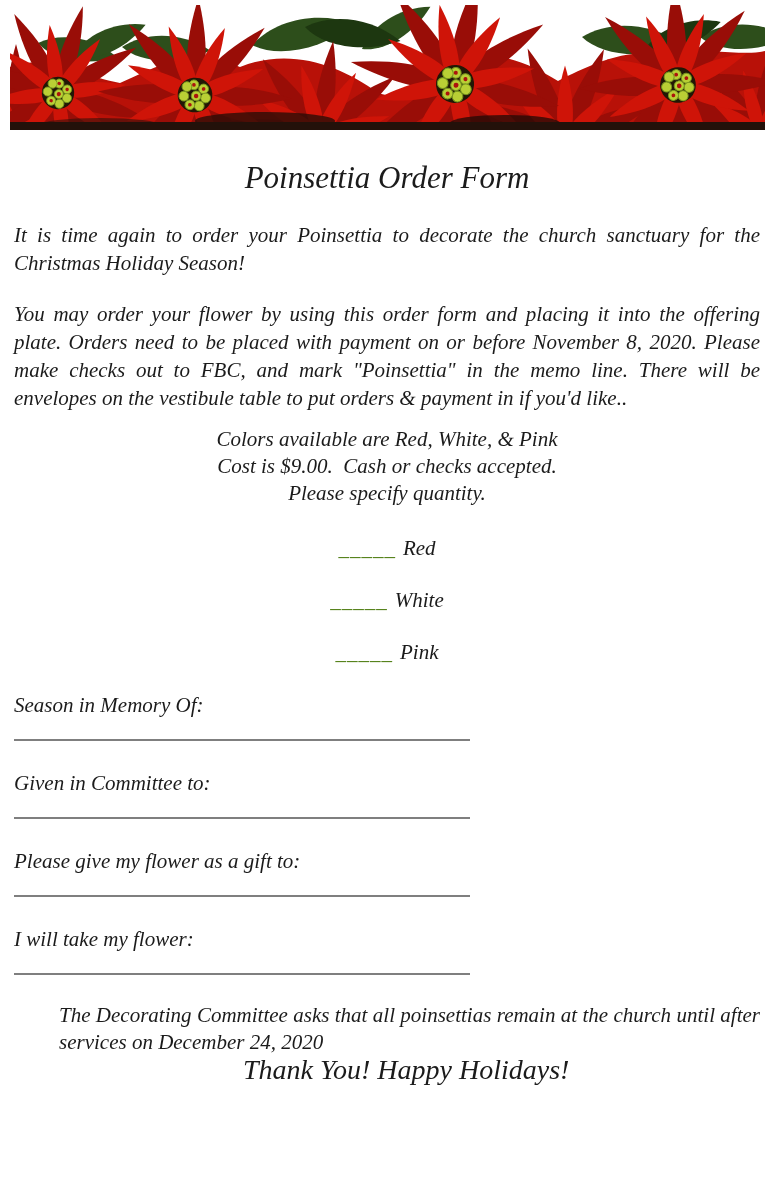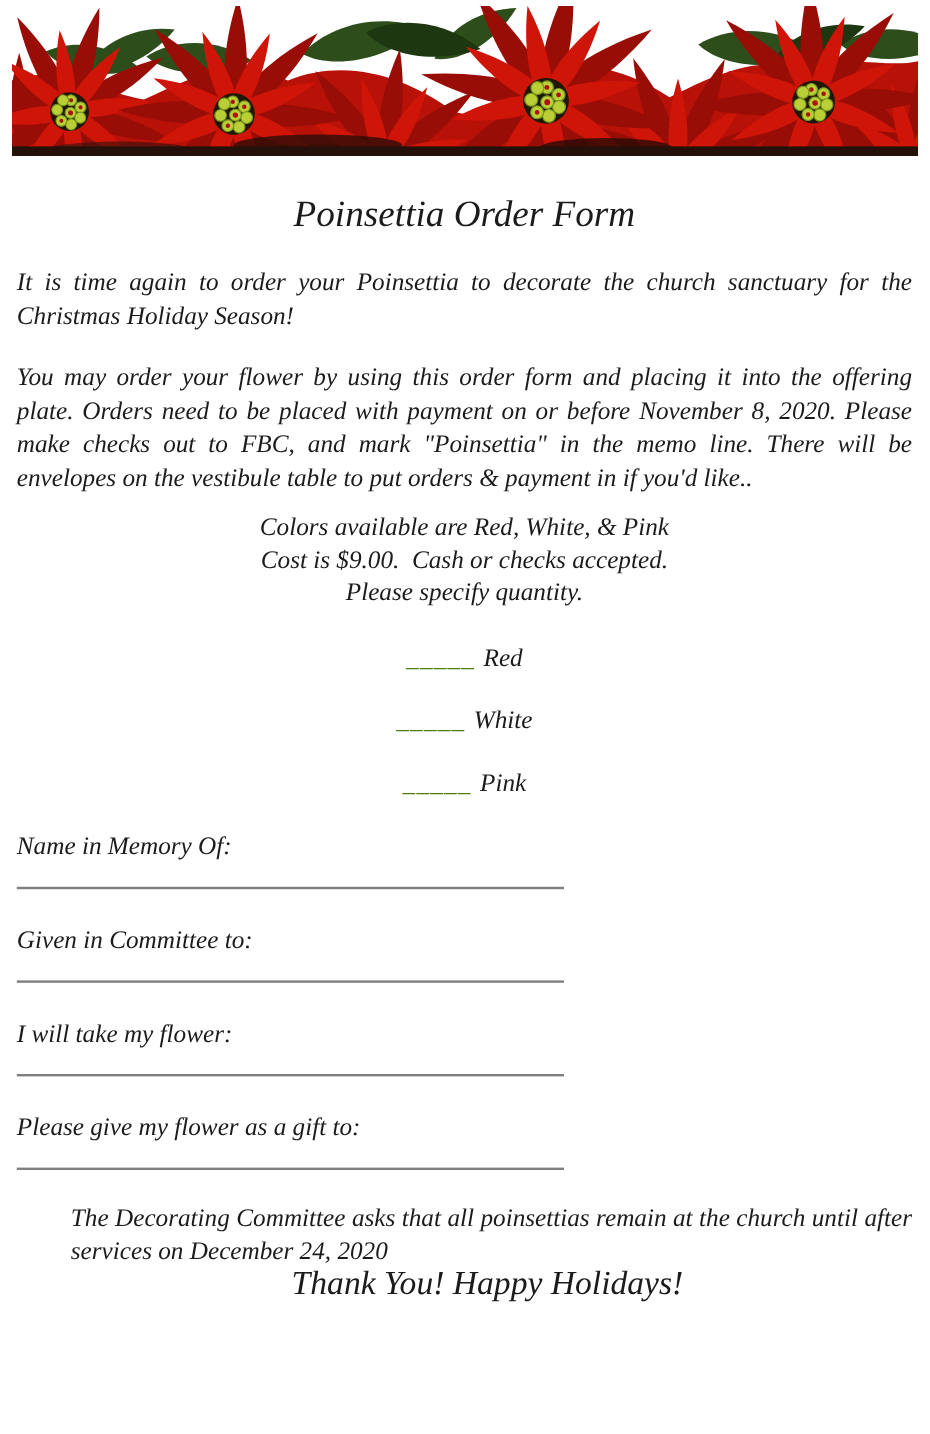--- a/index.html
+++ b/index.html
@@ -140,35 +140,35 @@
   </div>
   <div class="qty-row">
     <span class="qty-blank">_____</span><span class="qty-label">White</span>
   </div>
   <div class="qty-row">
     <span class="qty-blank">_____</span><span class="qty-label">Pink</span>
   </div>
 
 
   <div>
-    <div class="field-label">Name in Memory Of:</div>
+    <div class="field-label">Season in Memory Of:</div>
     <div class="write-line"></div>
   </div>
 
   <div>
     <div class="field-label">Given in Committee to:</div>
     <div class="write-line"></div>
   </div>
 
   <div>
-    <div class="field-label">I will take my flower:</div>
+    <div class="field-label">Please give my flower as a gift to:</div>
     <div class="write-line"></div>
   </div>
 
   <div>
-    <div class="field-label">Please give my flower as a gift to:</div>
+    <div class="field-label">I will take my flower:</div>
     <div class="write-line"></div>
   </div>
 
   <p class="footer-note">The Decorating Committee asks that all poinsettias remain at the church until after services on December 24, 2020</p>
   <div class="thanks">Thank You! Happy Holidays!</div>
 
 </div>
 
 </body></html>

